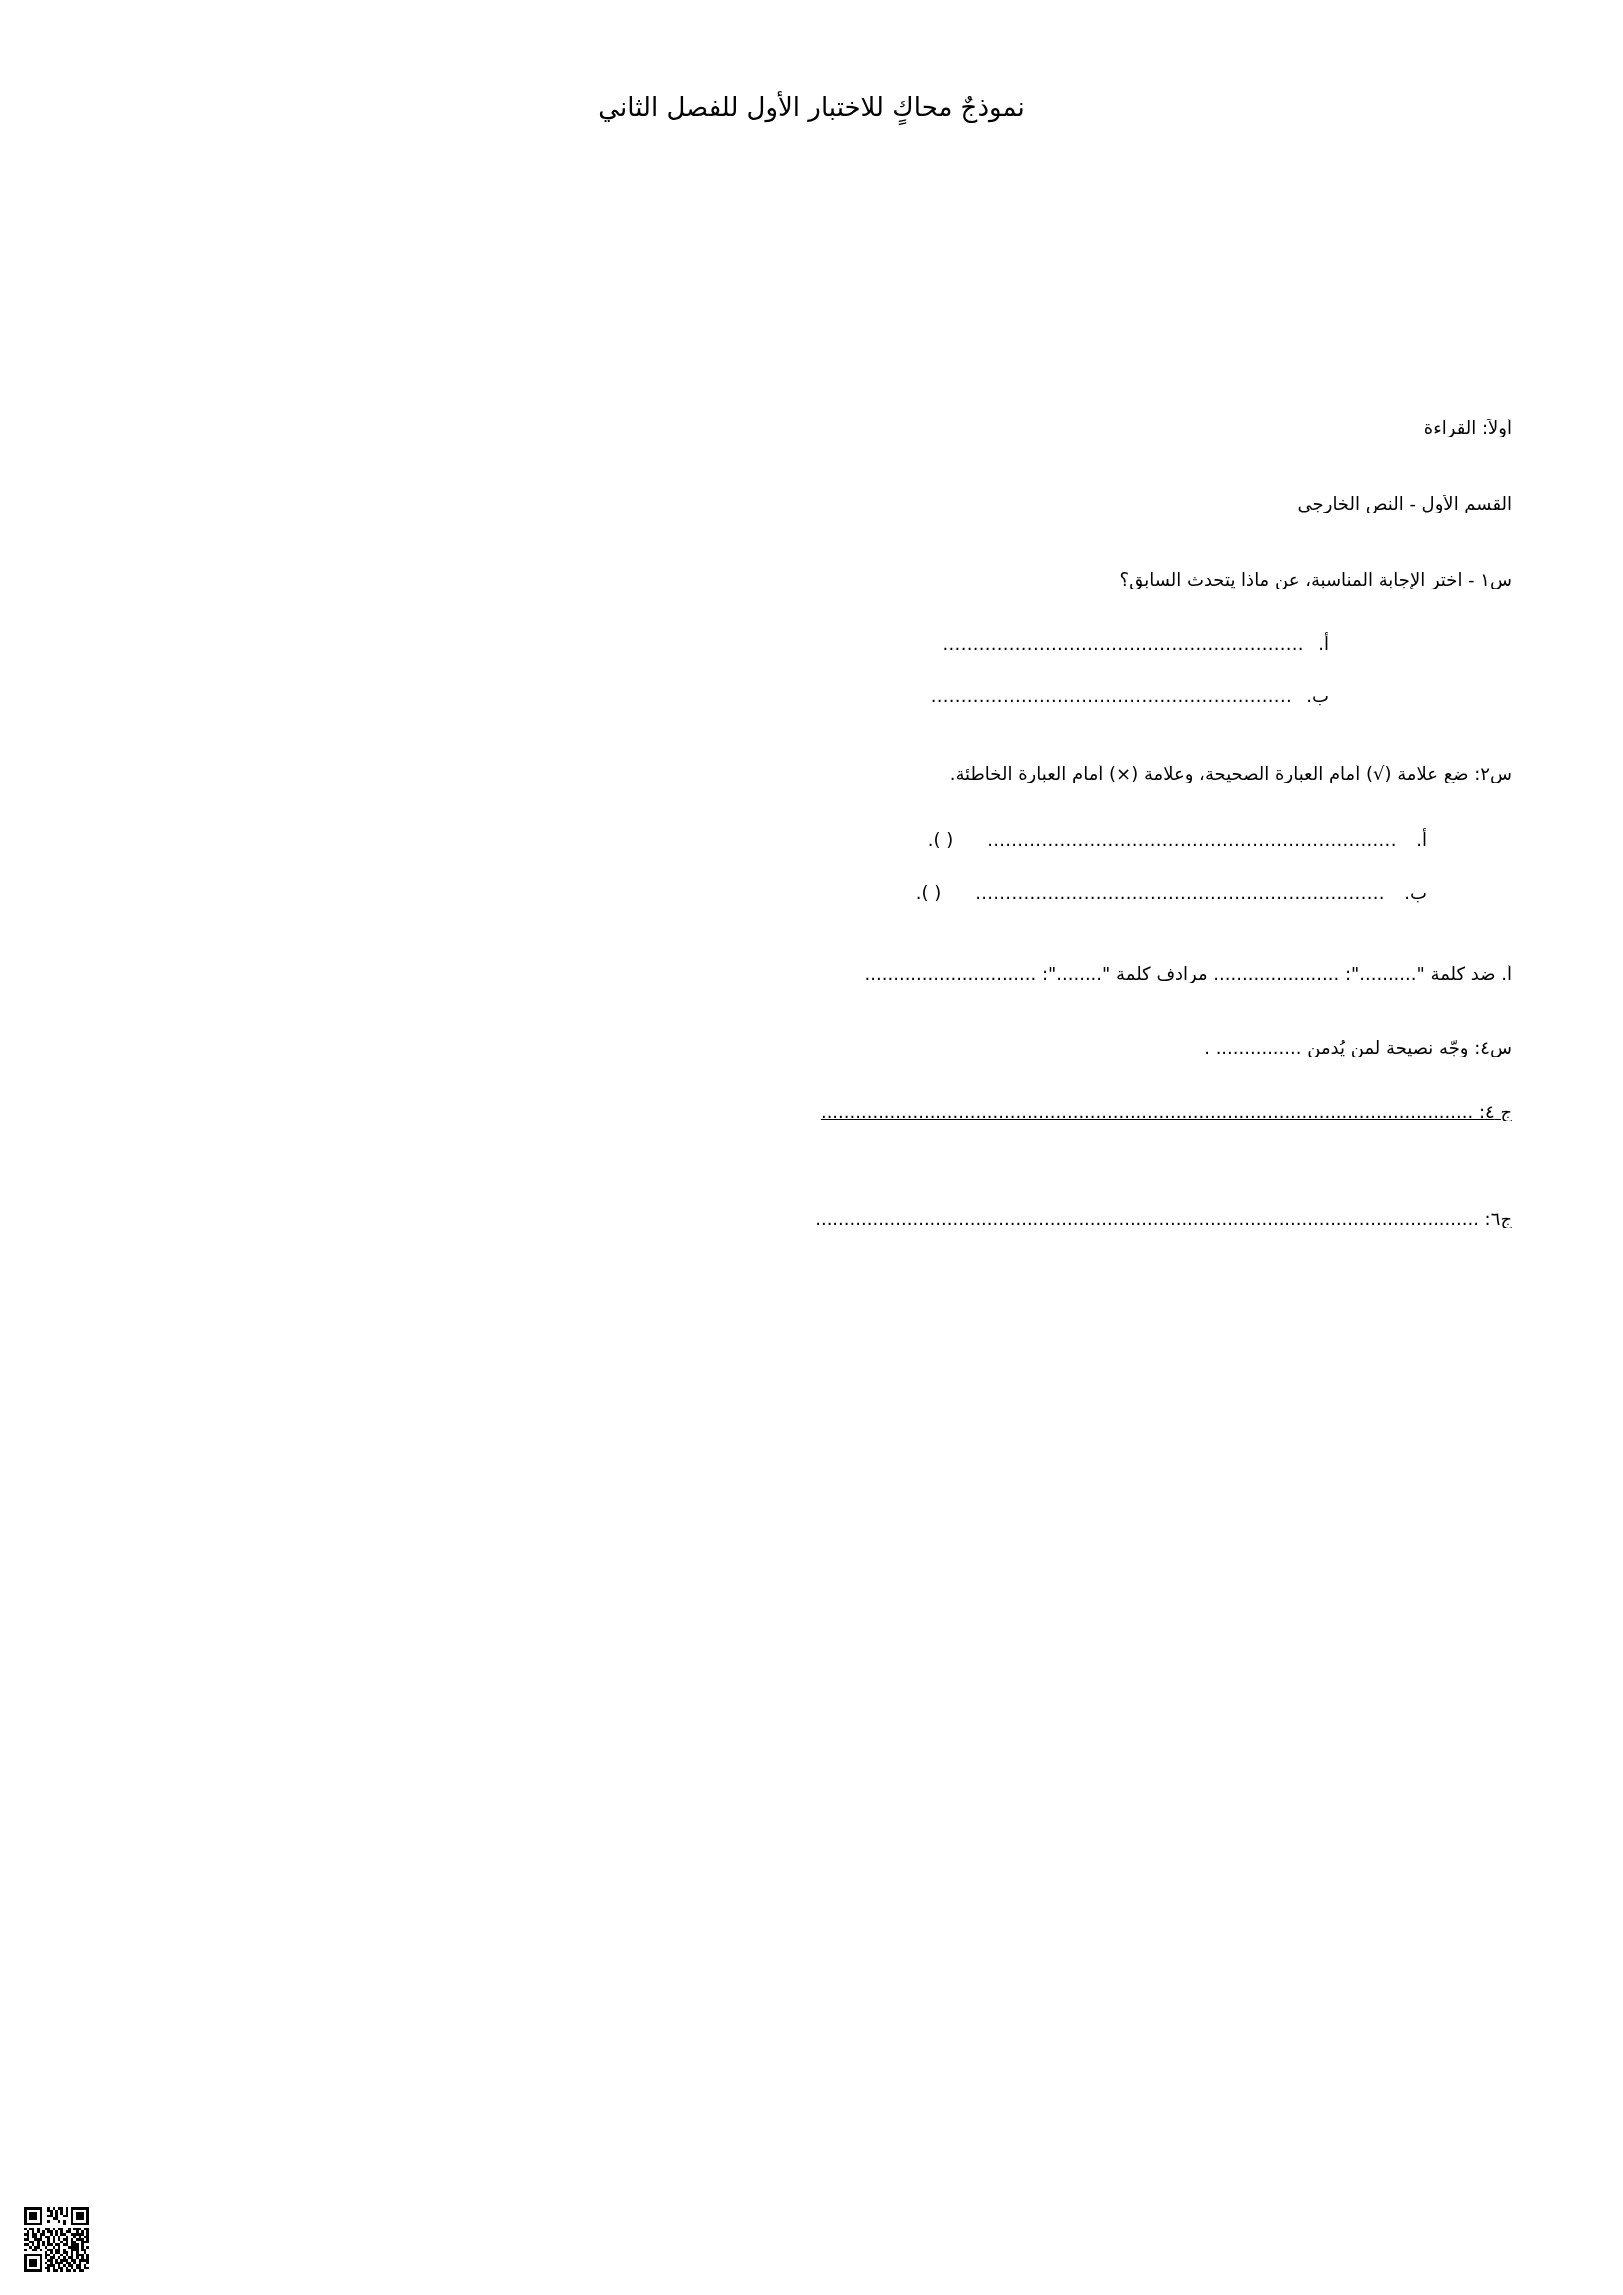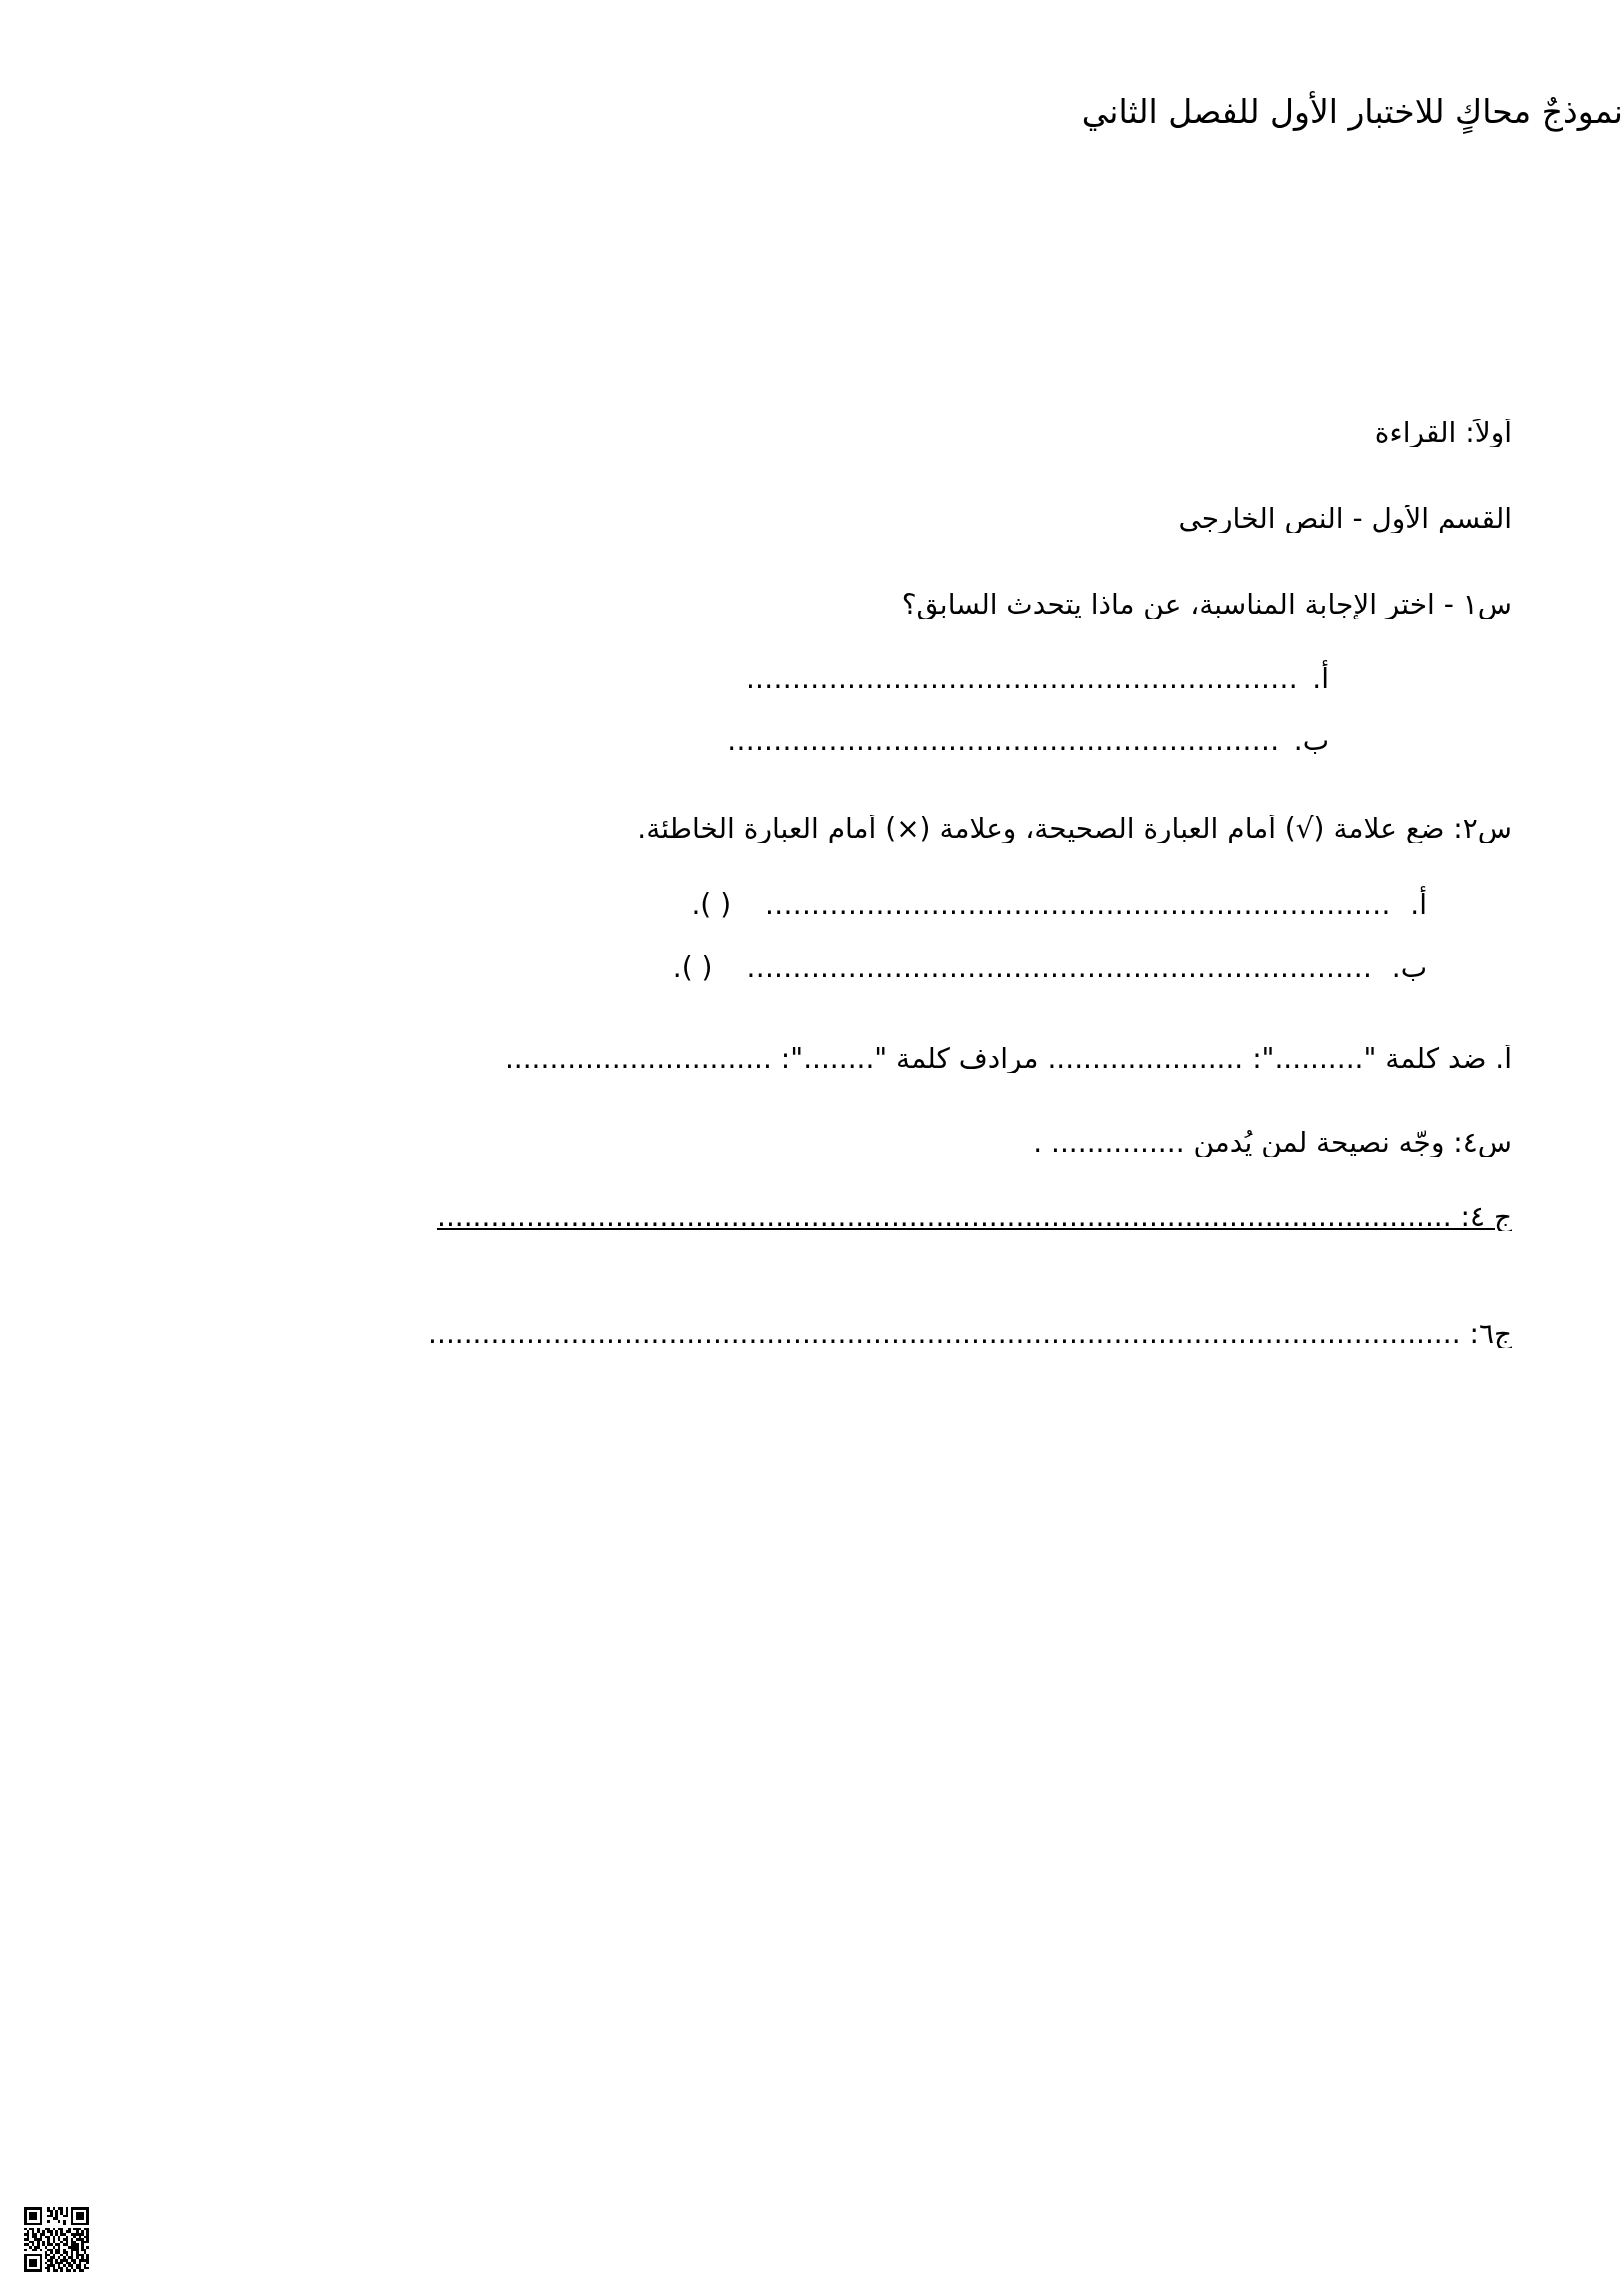--- a/index.html
+++ b/index.html
@@ -20,36 +20,36 @@
     overflow: hidden;
     box-sizing: border-box;
   }
 
   
   .doc-title {
     position: absolute;
     top: 90px;
     left: 0;
     width: 1623px;
-    text-align: right;
-    font-size: 33px;
+    text-align: center;
+    font-size: 26px;
     line-height: 1.35;
     direction: rtl;
     white-space: nowrap;
   }
 
   
   .body-block {
     position: absolute;
     top: 419px;
     right: 111px;
     left: 111px;
     direction: rtl;
     text-align: right;
-    font-size: 28px;
+    font-size: 18px;
     line-height: 1.0;
   }
 
   .line {
     direction: rtl;
     text-align: right;
     white-space: nowrap;
     overflow: hidden;
   }
 

